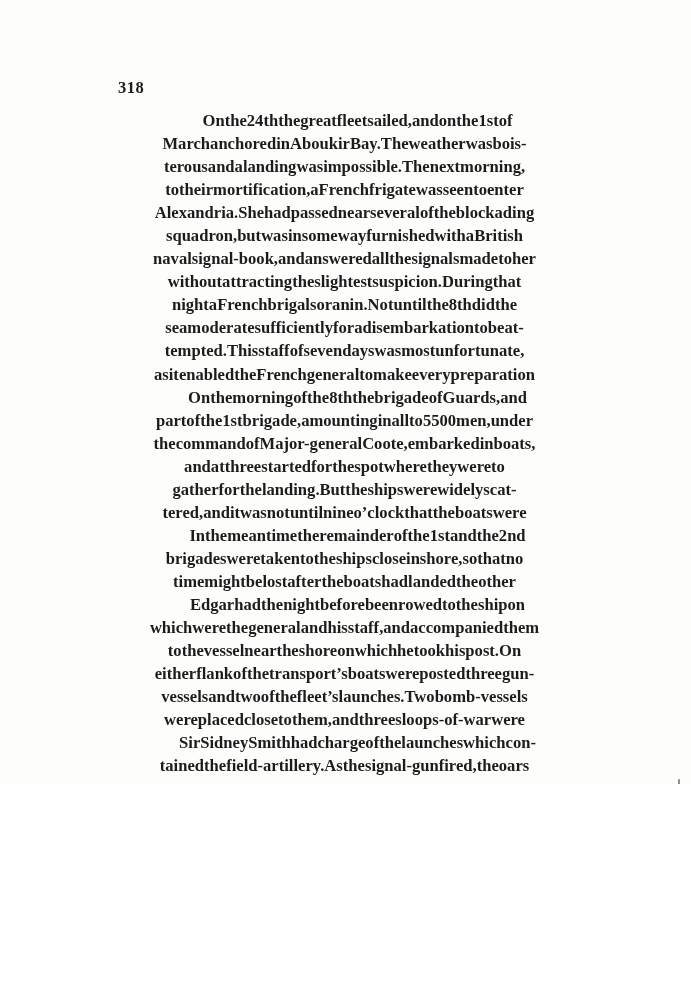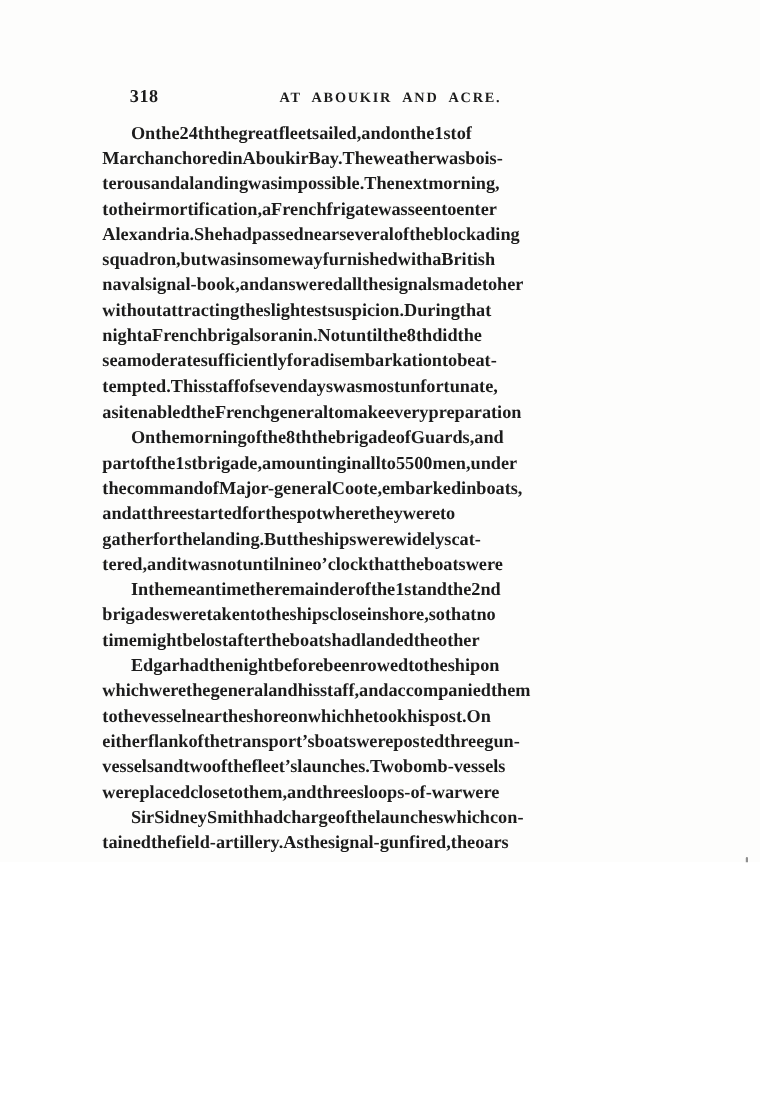--- a/index.html
+++ b/index.html
@@ -44,21 +44,21 @@
   }
   .line {
     height: 23.06px;
     line-height: 23.06px;
     font-size: 16.6px;
     font-weight: bold;
     white-space: nowrap;
   }
   .line.justify {
     display: flex;
-    justify-content: flex-start;
+    justify-content: center;
   }
   .line.indent {
     padding-left: 26px;
   }
   
   .scan-line {
     position: absolute;
     left: 678px;
     top: 779px;
     width: 2px;
@@ -114,21 +114,20 @@
     letter-spacing: 0.5px;
   }
 </style>
 </head>
 <body>
 
 <div class="page">
 
   <span class="page-number">318</span>
 
-  <span class="running-title">AT ABOUKIR AND ACRE.</span>
 
   <div class="text-block" id="text-block">
       <div class="line justify indent">
         <span>On</span>
         <span>the</span>
         <span>24th</span>
         <span>the</span>
         <span>great</span>
         <span>fleet</span>
         <span>sailed,</span>

